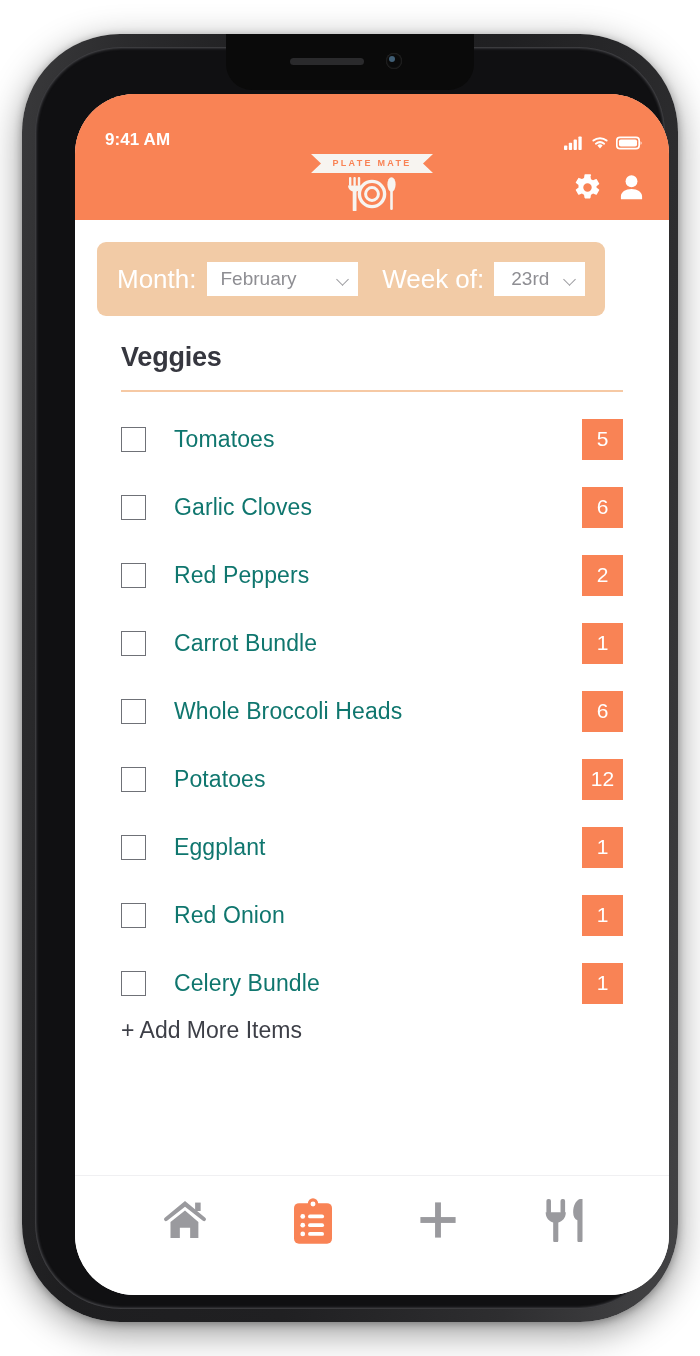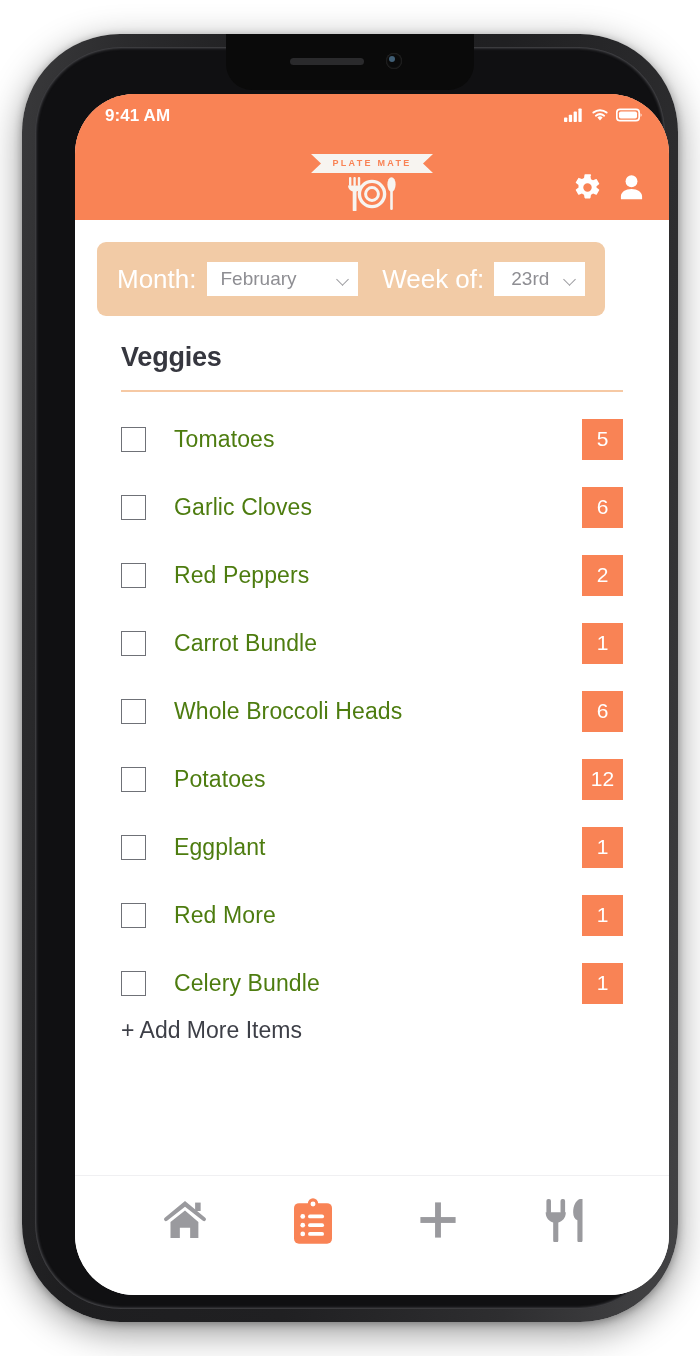--- a/index.html
+++ b/index.html
@@ -100,21 +100,21 @@
   }
 
   
   #status-bar {
     position: absolute;
     left: 0; top: 0;
     width: 100%;
     height: 56px;
     background: #F98355;
     display: flex;
-    align-items: flex-start;
+    align-items: flex-end;
     justify-content: space-between;
     padding: 12px 26px 0 30px;
     box-sizing: border-box;
     z-index: 30;
   }
   #status-time {
     color: #ffffff;
     font-size: 17px;
     font-weight: bold;
     letter-spacing: 0.1px;
@@ -263,21 +263,21 @@
     width: 25px;
     height: 25px;
     border: 1.8px solid #6f7177;
     box-sizing: border-box;
     flex: none;
     cursor: pointer;
   }
   .item-label {
     flex: 1;
     margin-left: 28px;
-    color: #4d7c0f;
+    color: #0f766e;
     font-size: 23px;
     font-weight: 300;
     letter-spacing: 0.1px;
   }
   .qty-badge {
     width: 41px;
     height: 41px;
     background: #F98355;
     color: #ffffff;
     font-size: 21px;
@@ -428,21 +428,21 @@
             <div class="item-label">Potatoes</div>
             <div class="qty-badge">12</div>
           </div>
           <div class="list-item">
             <div class="checkbox"></div>
             <div class="item-label">Eggplant</div>
             <div class="qty-badge">1</div>
           </div>
           <div class="list-item">
             <div class="checkbox"></div>
-            <div class="item-label">Red More</div>
+            <div class="item-label">Red Onion</div>
             <div class="qty-badge">1</div>
           </div>
           <div class="list-item">
             <div class="checkbox"></div>
             <div class="item-label">Celery Bundle</div>
             <div class="qty-badge">1</div>
           </div>
         </div>
       <div id="add-more">+ Add More Items</div>
     </div>

